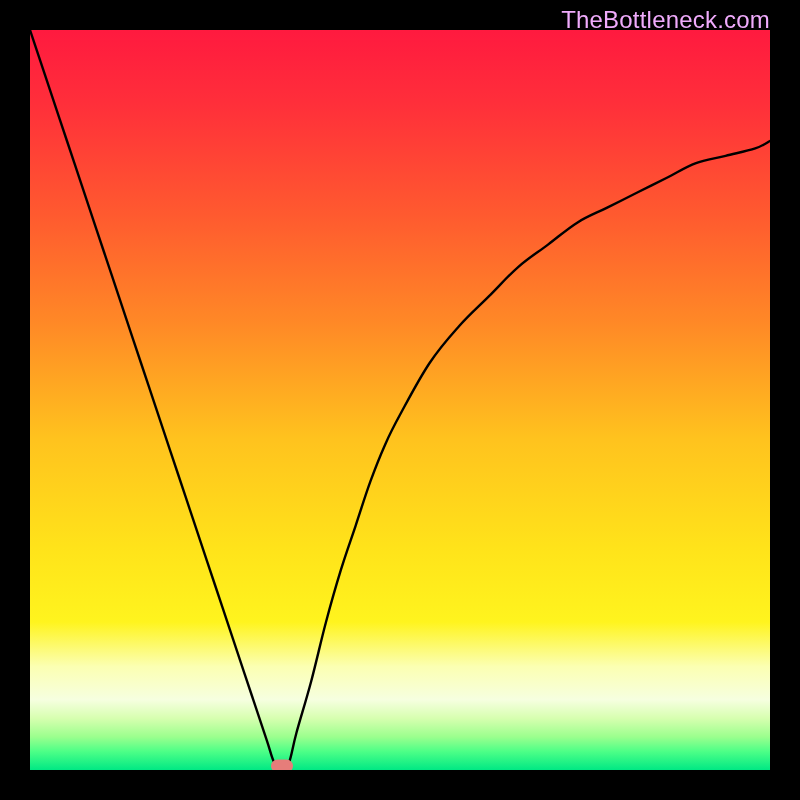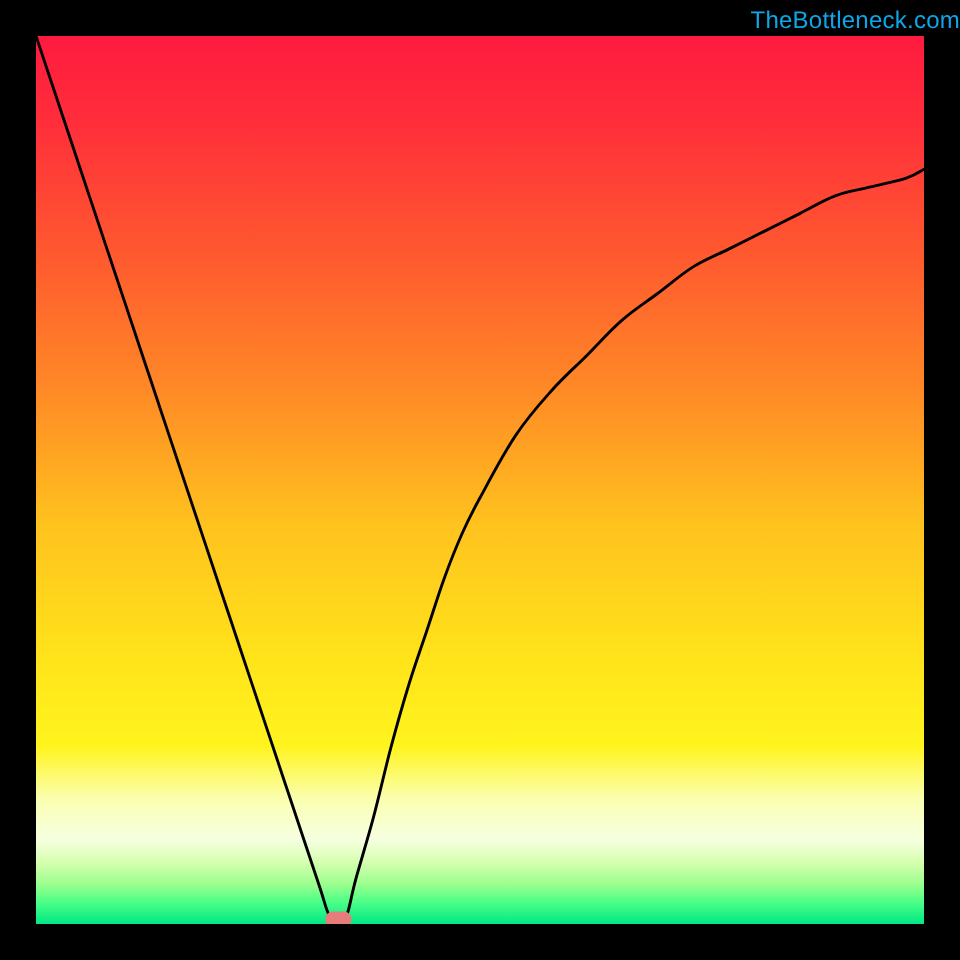--- a/index.html
+++ b/index.html
@@ -37,23 +37,23 @@
     position: absolute;
     width: 22px;
     height: 13px;
     background: #e67d7a;
     border-radius: 7px;
     transform: translate(-50%, -50%);
   }
   .watermark {
     position: absolute;
     top: 6px;
-    right: 0;
-    color: #0ea5e9;
-    font-size: 20px;
+    right: 30px;
+    color: #f0abfc;
+    font-size: 24px;
     letter-spacing: 0.2px;
     user-select: none;
   }
 </style>
 </head>
 <body>
 
 <div class="frame">
 
   <div class="plot">

